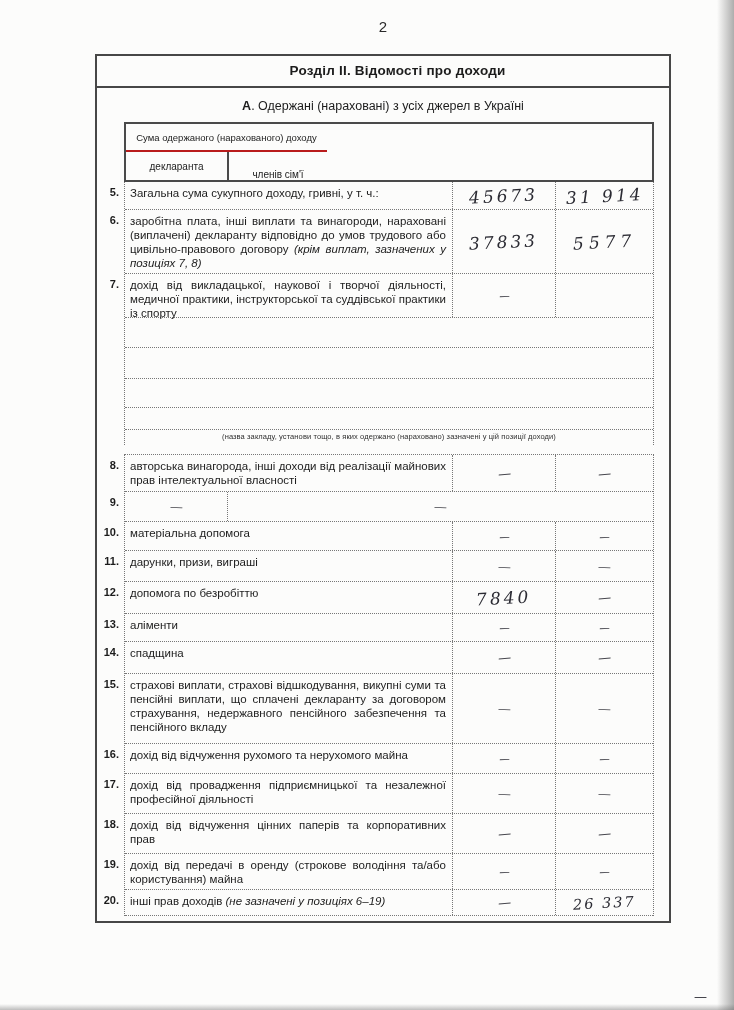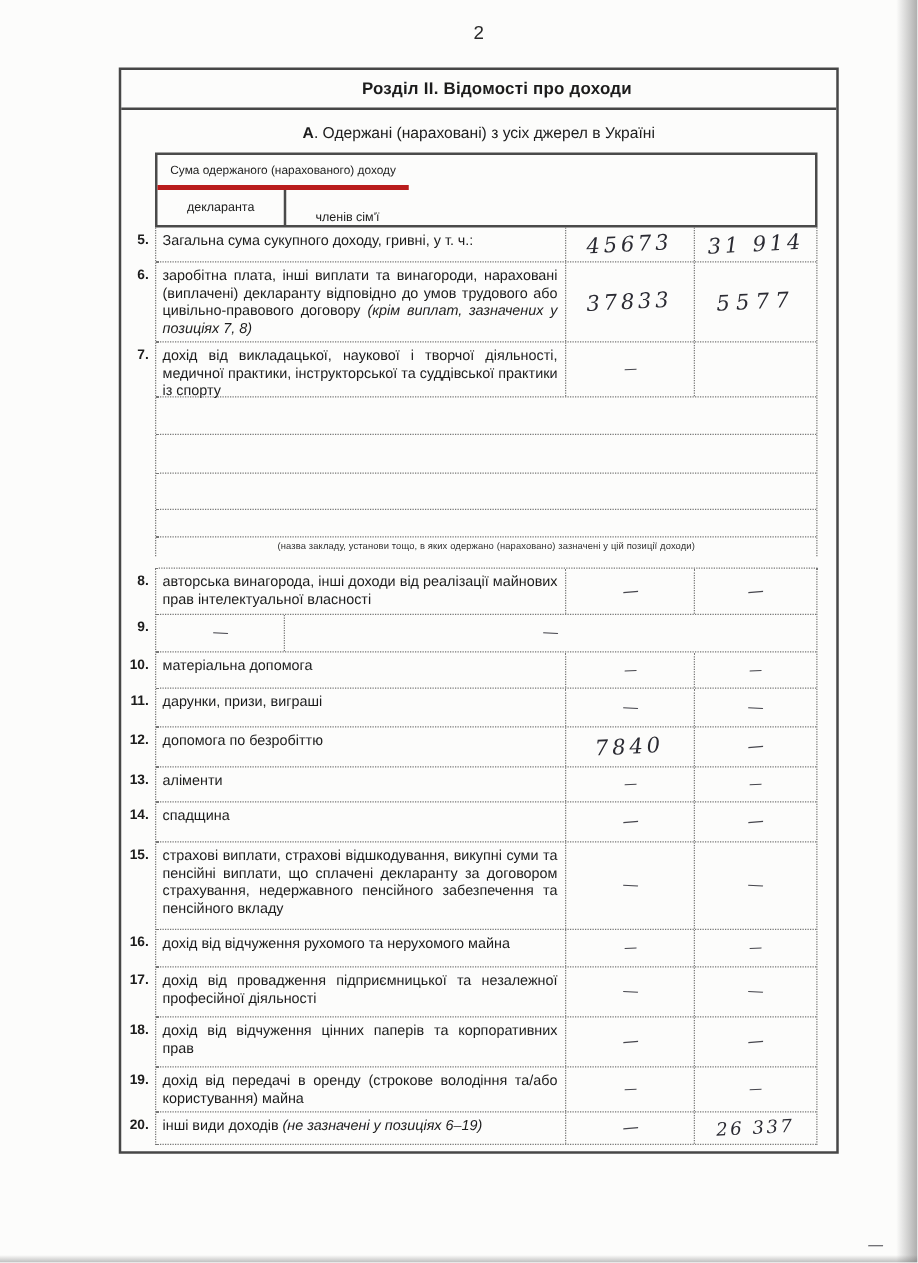--- a/index.html
+++ b/index.html
@@ -15,21 +15,21 @@
     border:2px solid #474747;box-sizing:border-box;}
   .titlebar{height:30px;line-height:30px;text-align:center;font-weight:bold;
     font-size:13.5px;border-bottom:2px solid #474747;letter-spacing:.2px;padding-left:29px;}
   .subtitle{margin:11px 0 8px;height:15px;line-height:15px;text-align:center;font-size:12.5px;}
   .subtitle b{font-weight:bold;}
   .tbl{margin-left:27px;width:530px;box-sizing:border-box;}
   .thead{display:flex;border:2px solid #4a4a4a;box-sizing:border-box;height:60px;}
   .th-list{width:329px;box-sizing:border-box;border-right:2px solid #4a4a4a;
     display:flex;align-items:center;justify-content:center;font-size:11px;}
   .th-right{width:201px;display:flex;flex-direction:column;}
-  .th-sum{height:30px;box-sizing:border-box;border-bottom:4px solid #b91c1c;
+  .th-sum{height:30px;box-sizing:border-box;border-bottom:2px solid #b91c1c;
     display:flex;align-items:center;justify-content:center;font-size:9.5px;}
   .th-sub{display:flex;height:30px;}
   .th-decl{width:103px;box-sizing:border-box;border-right:2px solid #4a4a4a;
     display:flex;align-items:center;justify-content:center;font-size:10px;text-align:right;}
   .th-fam{flex:1;display:flex;align-items:center;justify-content:center;font-size:10px;margin-top:16px;}
   .rows{border-left:1px dotted #777;border-right:1px dotted #777;box-sizing:border-box;}
   .tbl2 .rows{border-top:1px dotted #777;}
   .row{position:relative;display:flex;border-bottom:1px dotted #777;box-sizing:border-box;}
   .num{position:absolute;left:-26px;top:4px;width:20px;text-align:right;
     font-weight:bold;font-size:11px;}
@@ -250,21 +250,21 @@
           <div class="cell val">
               <span class="hw dash">—</span>
             </div>
           <div class="cell val last">
               <span class="hw dash">—</span>
             </div>
         </div>
 
         <div class="row" style="height:26px">
           <span class="num">20.</span>
-          <div class="cell lbl"><span>інші види доходів </span><span class="em">(не зазначені у позиціях 6–19)</span></div>
+          <div class="cell lbl"><span>інші прав доходів </span><span class="em">(не зазначені у позиціях 6–19)</span></div>
           <div class="cell val">
               <span class="hw dash">—</span>
             </div>
           <div class="cell val last">
               <span class="hw hw-sm">26 337</span>
             </div>
         </div>
 
       </div>
     </div>

